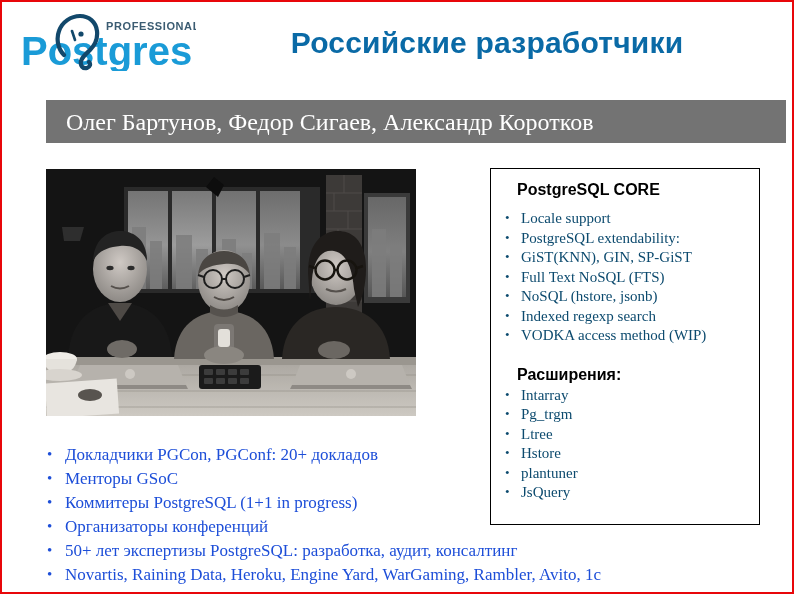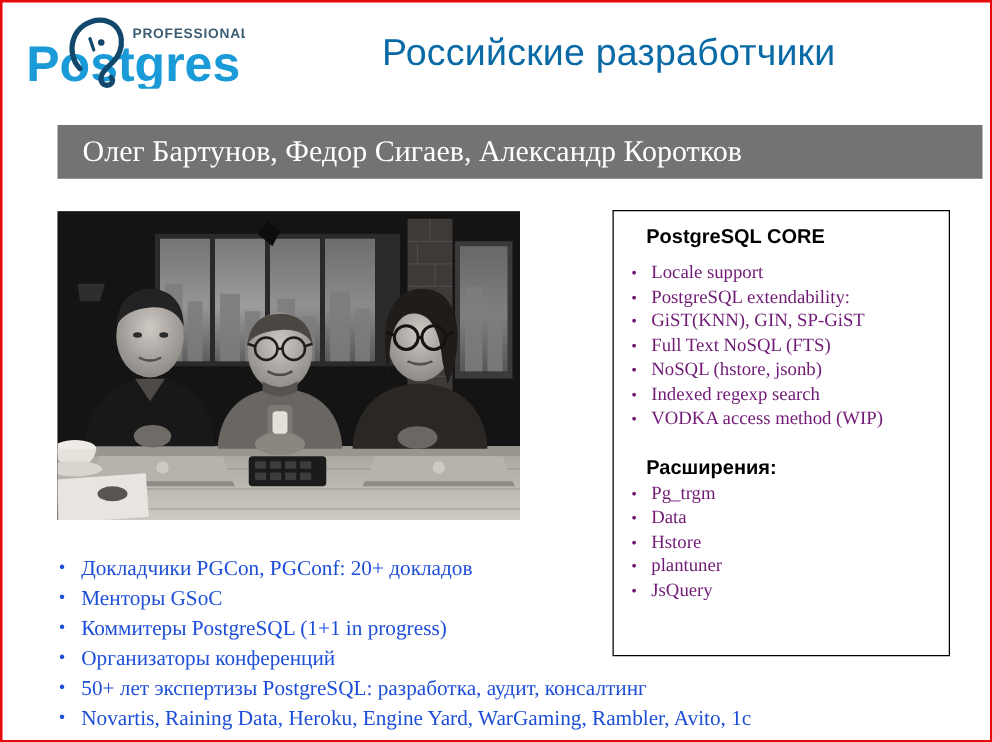--- a/index.html
+++ b/index.html
@@ -31,21 +31,21 @@
   .logo-svg { display: block; }
 
   
   .slide-title {
     position: absolute;
     left: 190px;
     top: 24px;
     width: 590px;
     text-align: center;
     font-family: "Liberation Sans", sans-serif;
-    font-weight: normal;
+    font-weight: bold;
     font-size: 30px;
     letter-spacing: 0.2px;
     color: #0a6aa6;
     white-space: nowrap;
   }
 
   
   .names-banner {
     position: absolute;
     left: 44px;
@@ -103,21 +103,21 @@
     list-style: none;
     margin: 10px 0 0 0;
     padding: 0 0 0 12px;
   }
   .info-list.tight { margin-top: 2px; }
   .info-list li {
     position: relative;
     font-family: "Liberation Serif", serif;
     font-size: 15px;
     line-height: 19.5px;
-    color: #701a75;
+    color: #0c4a6e;
     padding-left: 18px;
     white-space: nowrap;
   }
   .info-list li::before {
     content: "\2022";
     position: absolute;
     left: 2px;
     top: -1px;
     font-size: 13px;
   }
@@ -329,22 +329,23 @@
       <li>Locale support</li>
       <li>PostgreSQL extendability:</li>
       <li>GiST(KNN), GIN, SP-GiST</li>
       <li>Full Text NoSQL (FTS)</li>
       <li>NoSQL (hstore, jsonb)</li>
       <li>Indexed regexp search</li>
       <li>VODKA access method (WIP)</li>
     </ul>
     <div class="info-heading second">Расширения:</div>
     <ul class="info-list tight">
+      <li>Intarray</li>
       <li>Pg_trgm</li>
-      <li>Data</li>
+      <li>Ltree</li>
       <li>Hstore</li>
       <li>plantuner</li>
       <li>JsQuery</li>
     </ul>
   </div>
 
   <ul class="bottom-list">
     <li>Докладчики PGCon, PGConf: 20+ докладов</li>
     <li>Менторы GSoC</li>
     <li>Коммитеры PostgreSQL (1+1 in progress)</li>

